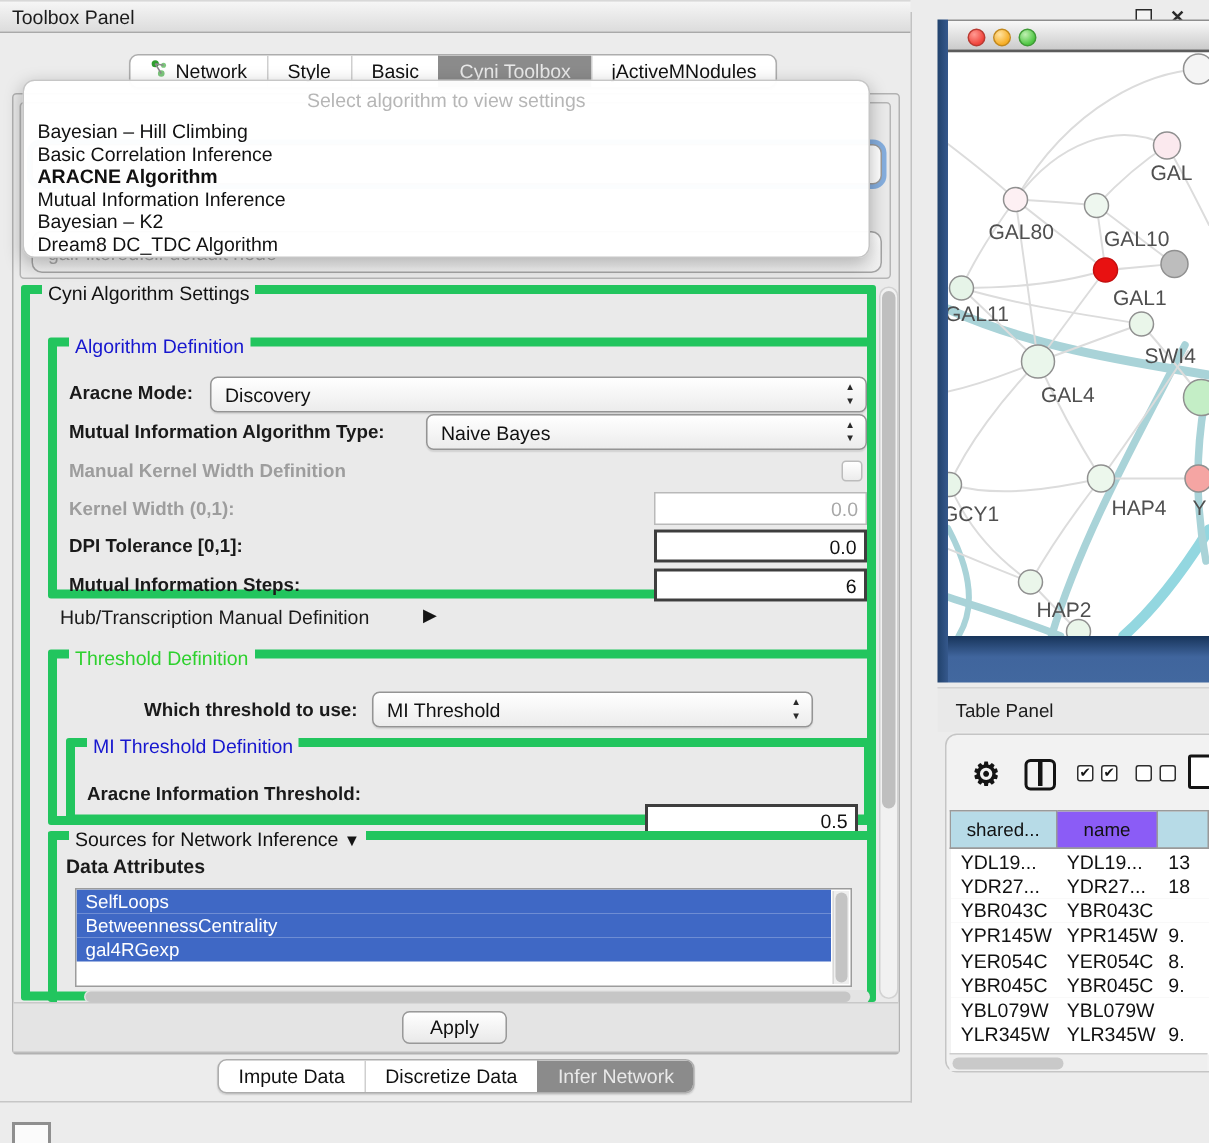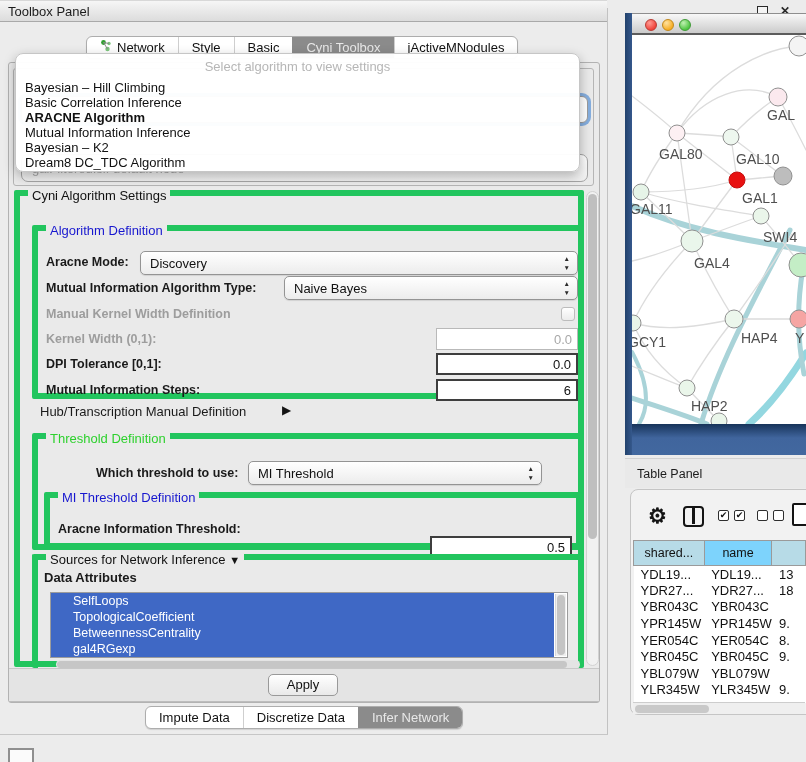--- a/index.html
+++ b/index.html
@@ -77,21 +77,21 @@
     padding:0 5px; color:#111; }
   .field.dis { border:1px solid #b9b9b9; color:#a8a8a8; }
   .cb { position:absolute; width:14px; height:14px; border:1.5px solid #bcbcbc;
     border-radius:3px; background:linear-gradient(#fff,#ececec); }
 
   .arrow { font-size:12px; color:#141414; }
 
   #attr-list { position:absolute; left:12px; top:32px; width:518px; height:66px;
     background:#fff; border:1px solid #9c9c9c; overflow:hidden; }
   .attr-item { height:16px; line-height:16px; font-size:12.5px; color:#fff;
-    background:#3f68c5; padding-left:22px; margin-right:13px; }
+    background:#3f68c5; padding-left:6px; margin-right:13px; }
   #attr-vscroll { position:absolute; right:1px; top:1px; width:11px; bottom:1px;
     background:#efefef; border-left:1px solid #d8d8d8; }
   #attr-vthumb { position:absolute; left:1px; top:1px; width:8px; height:60px;
     background:#c4c4c4; border-radius:4px; }
   #attr-hscroll { position:absolute; left:18px; top:100px; width:524px; height:9px;
     background:#e4e4e4; border-radius:5px; }
   #attr-hthumb { position:absolute; left:1px; top:1px; width:510px; height:7px;
     background:#c6c6c6; border-radius:4px; }
 
   #apply-bar { position:absolute; left:9px; top:668px; width:590px; height:34px;
@@ -135,21 +135,21 @@
   #icon-unchecked { left:757px; top:510px; }
   .mini-cb { width:11px; height:11px; border:1.5px solid #2e2e2e; border-radius:2px;
     font-size:9px; line-height:9px; text-align:center; color:#141414; background:#fff; }
   #icon-doc { left:792px; top:503px; width:18px; height:23px; border:2px solid #141414;
     border-radius:2px; background:#fff; }
 
   #tp-tablewrap { position:absolute; left:633px; top:540px; width:173px; height:163px; overflow:hidden; }
   #tp-table { border-collapse:collapse; table-layout:fixed; }
   #tp-table th { height:25px; font-size:12.5px; font-weight:normal; color:#111;
     border:1px solid #9a9a9a; background:#b7dbe7; text-align:center; }
-  #tp-table th.mid { background:#7dd3fc; }
+  #tp-table th.mid { background:#8b5cf6; }
   #tp-table td { height:16.6px; font-size:13px; color:#111; background:#fff;
     padding:0 0 0 7px; white-space:nowrap; overflow:hidden; }
   .c1 { width:77px; } .c2 { width:68px; } .c3 { width:60px; }
   #tp-hscroll { position:absolute; left:633px; top:702px; width:172px; height:12px;
     background:#efefef; border-top:1px solid #cdcdcd; }
   #tp-hthumb { position:absolute; left:2px; top:2px; width:74px; height:8px;
     background:#c9c9c9; border-radius:4px; }
 </style>
 </head>
 <body>
@@ -260,21 +260,20 @@
     </div>
 
     <div class="group" style="left:12px;top:358px;width:552px;height:114px;border-bottom:none;">
       <span class="gtitle">
         <span>Sources for Network Inference</span>
         <span class="arrow" style="font-size:11px;">▼</span>
       </span>
       <span class="lbl" style="left:6px;top:10px;font-size:13px;">Data Attributes</span>
       <div id="attr-list">
         <div class="attr-item">SelfLoops</div>
-          <div class="attr-item">TopologicalCoefficient</div>
           <div class="attr-item">BetweennessCentrality</div>
           <div class="attr-item">gal4RGexp</div>
           <div id="attr-vscroll">
             <div id="attr-vthumb"></div>
           </div>
       </div>
       <div id="attr-hscroll">
           <div id="attr-hthumb"></div>
         </div>
     </div>

